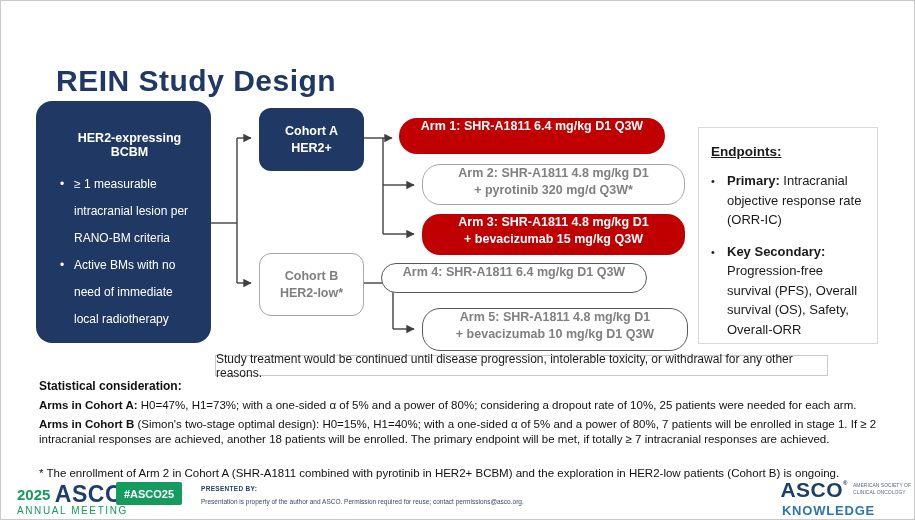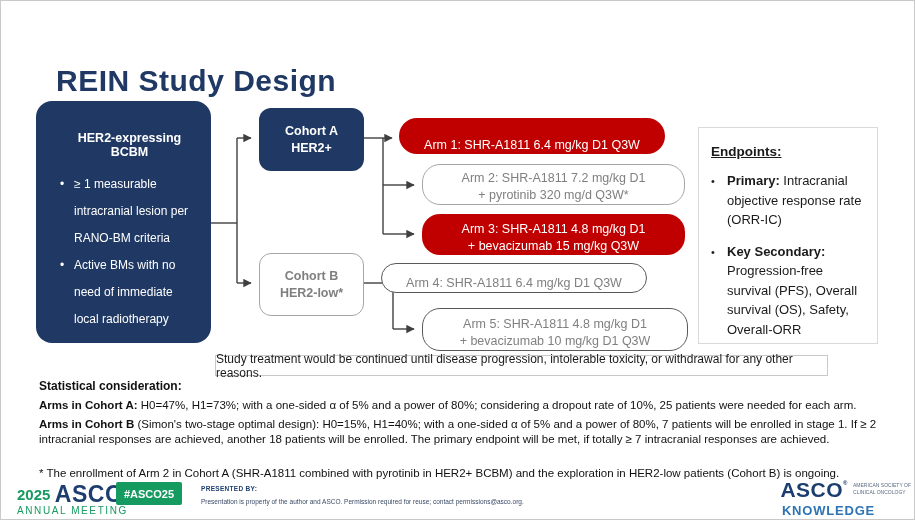--- a/index.html
+++ b/index.html
@@ -33,22 +33,22 @@
     position:absolute; width:105px; height:63px; border-radius:12px;
     display:flex; flex-direction:column; justify-content:center; align-items:center;
     font-size:12.5px; font-weight:bold; line-height:1.35; text-align:center;
   }
   .cohort-a { left:258px; top:107px; background:#1F3864; color:#fff; }
   .cohort-b { left:258px; top:252px; background:#fff; color:#7F7F7F; border:1.5px solid #A6A6A6; }
 
   
   .arm {
     position:absolute; border-radius:18px;
-    display:flex; flex-direction:column; justify-content:flex-end; align-items:center;
-    font-size:12.5px; font-weight:normal; line-height:1.35; text-align:center;
+    display:flex; flex-direction:column; justify-content:flex-start; align-items:center;
+    font-size:12.5px; font-weight:bold; line-height:1.35; text-align:center;
   }
   .arm.red { background:#C00000; color:#fff; }
   .arm.outline-light { background:#fff; color:#808080; border:1.5px solid #A6A6A6; }
   .arm.outline-dark  { background:#fff; color:#808080; border:1.5px solid #595959; }
   .arm-1 { left:398px; top:117px; width:266px; height:36px; }
   .arm-2 { left:421px; top:163px; width:263px; height:41px; }
   .arm-3 { left:421px; top:213px; width:263px; height:41px; }
   .arm-4 { left:380px; top:262px; width:266px; height:30px; }
   .arm-5 { left:421px; top:307px; width:266px; height:43px; }
 
@@ -146,21 +146,21 @@
 
   <div class="cohort cohort-b">
     <div>Cohort B</div>
     <div>HER2-low*</div>
   </div>
 
   <div class="arm red arm-1">
     <div>Arm 1: SHR-A1811 6.4 mg/kg D1 Q3W</div>
   </div>
   <div class="arm outline-light arm-2">
-    <div>Arm 2: SHR-A1811 7.2 mg/kg D1</div>
+    <div>Arm 2: SHR-A1811 4.8 mg/kg D1</div>
     <div>+ pyrotinib 320 mg/d Q3W*</div>
   </div>
   <div class="arm red arm-3">
     <div>Arm 3: SHR-A1811 4.8 mg/kg D1</div>
     <div>+ bevacizumab 15 mg/kg Q3W</div>
   </div>
   <div class="arm outline-dark arm-4">
     <div>Arm 4: SHR-A1811 6.4 mg/kg D1 Q3W</div>
   </div>
   <div class="arm outline-dark arm-5">

